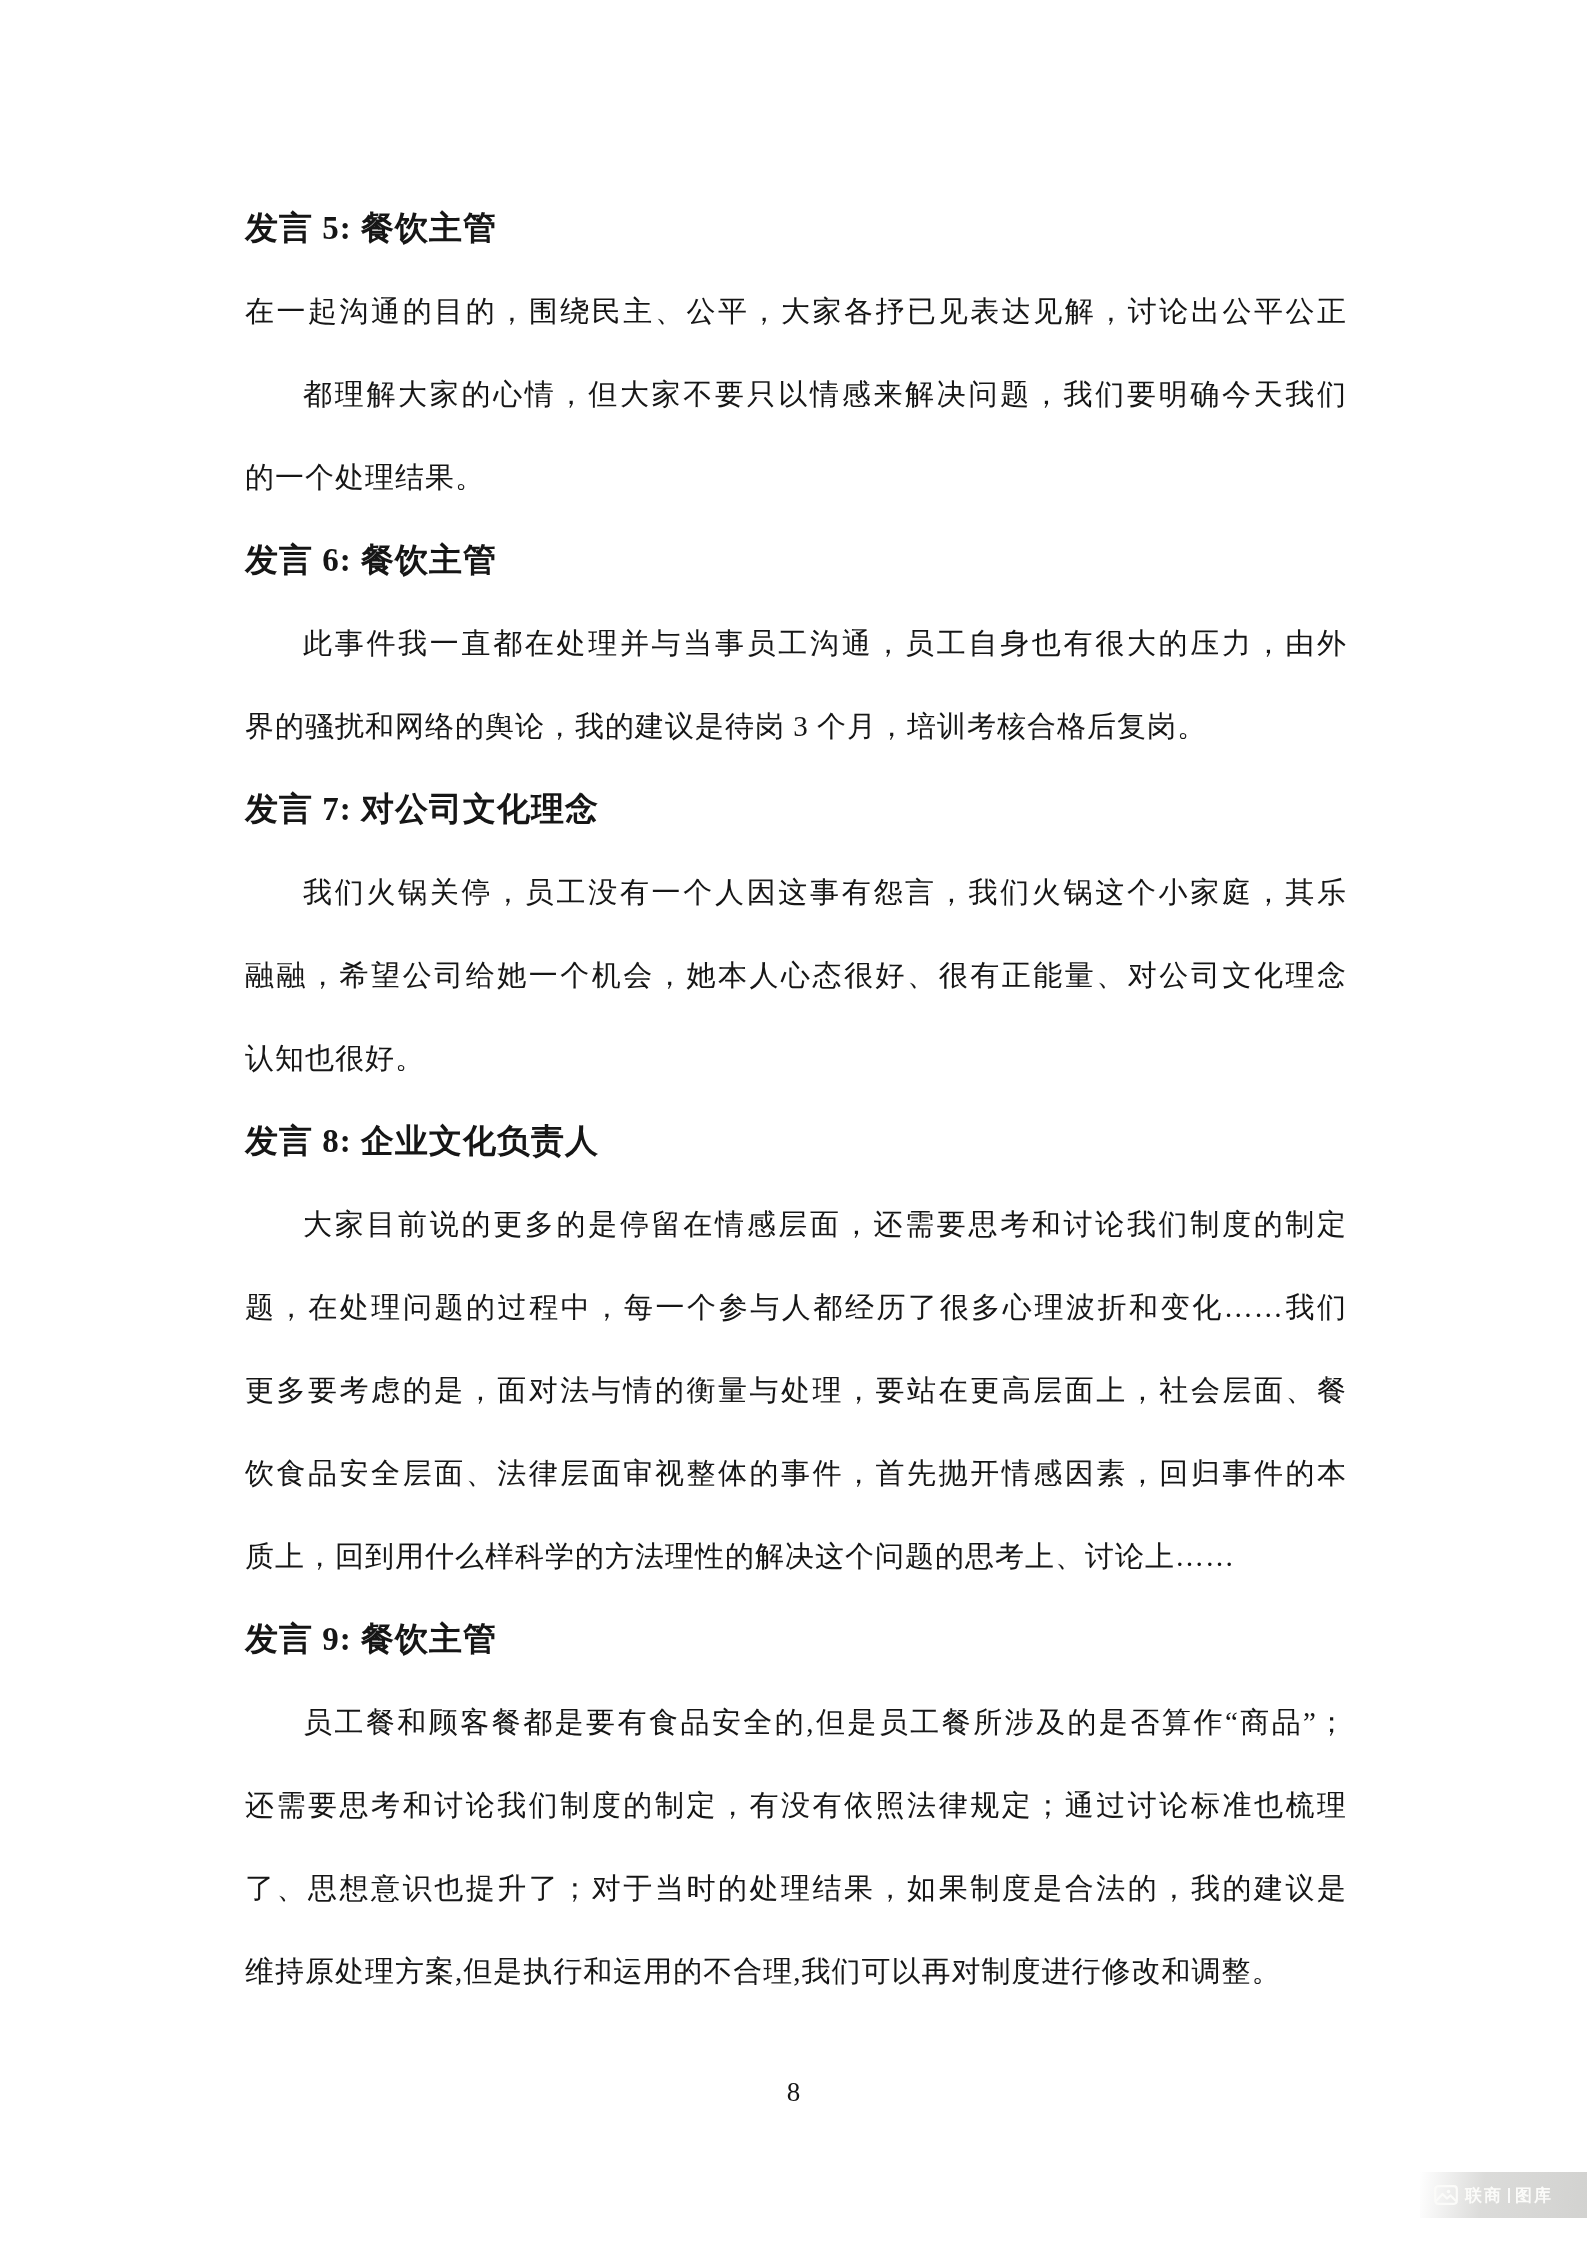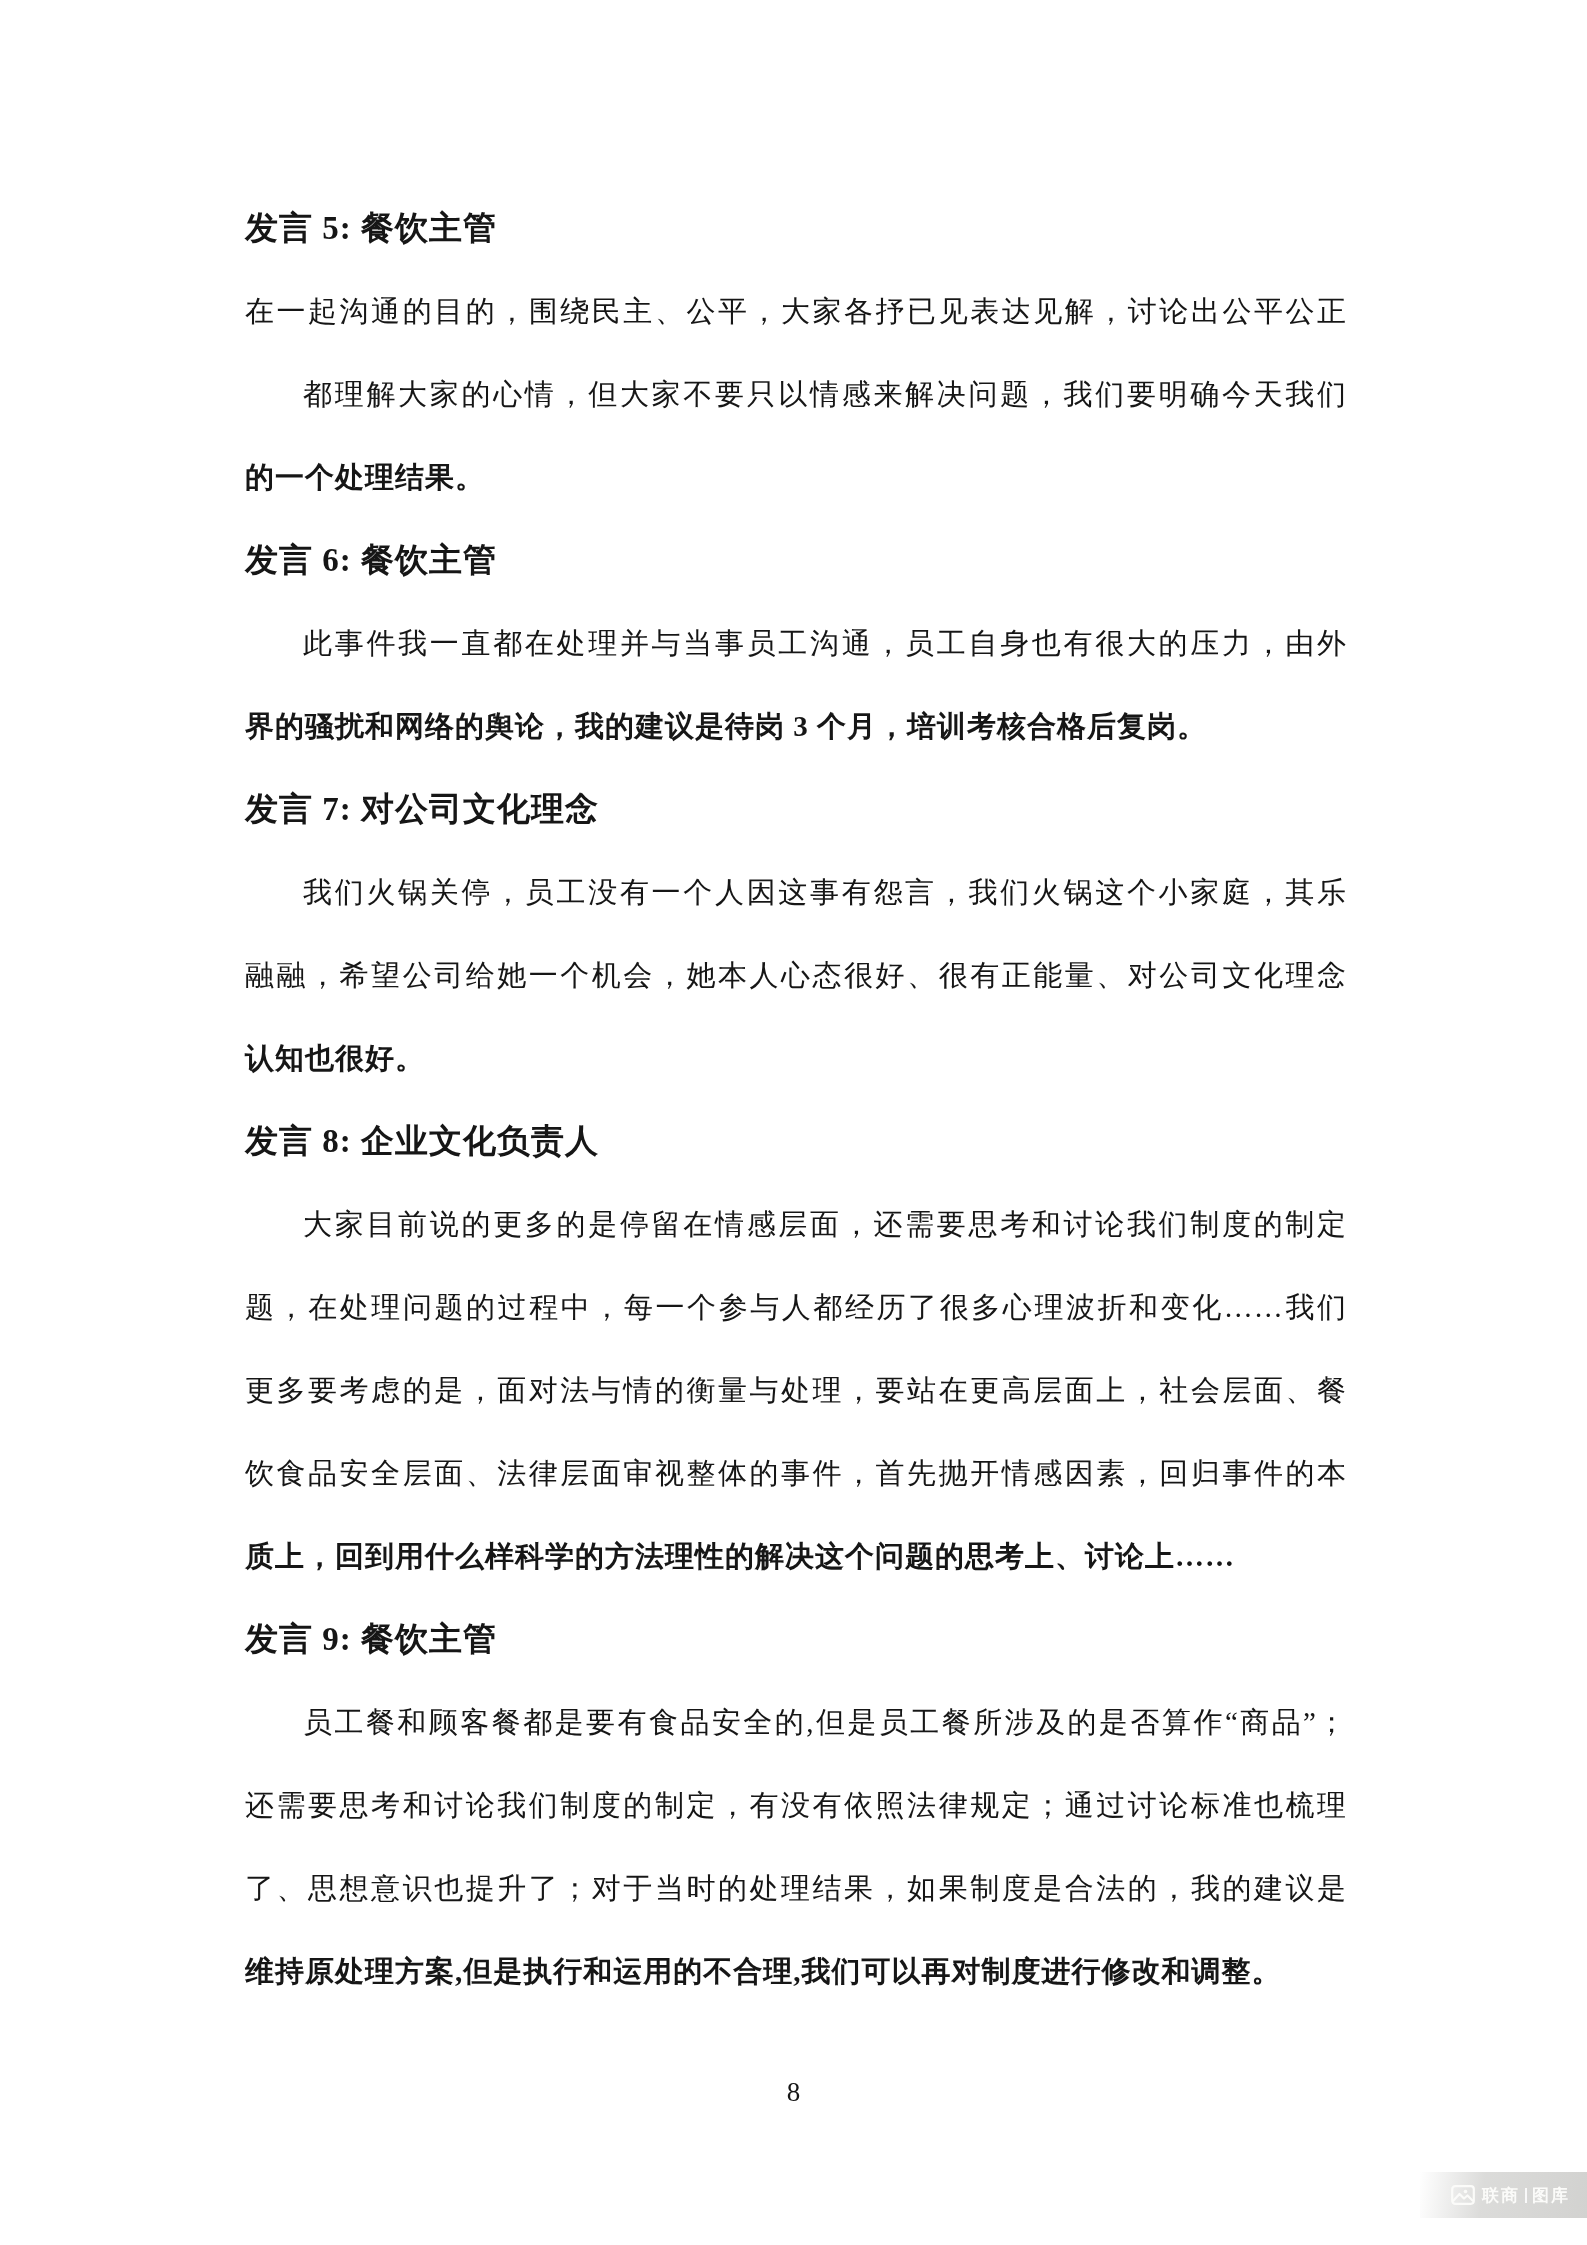--- a/index.html
+++ b/index.html
@@ -28,21 +28,21 @@
   }
   .line{
     height:83px;
     line-height:83px;
     font-size:29px;
     text-align:justify;
     text-align-last:justify;
     letter-spacing:1px;
   }
   .line.indent{ padding-left:58px; }
-  .line.last{ text-align-last:left;font-weight:bold; }
+  .line.last{ text-align-last:left; }
   .page-number{
     position:absolute;
     left:0; right:0;
     top:2072px;
     height:40px;
     line-height:40px;
     text-align:center;
     font-size:27px;
     color:#161616;
   }
@@ -50,21 +50,20 @@
     position:absolute;
     right:0;
     bottom:27px;
     width:167px;
     height:46px;
     display:flex;
     align-items:center;
     padding-left:14px;
     box-sizing:border-box;
     background:linear-gradient(97deg, rgba(213,213,211,0) 0%, rgba(213,213,211,0.85) 38%, #d2d2d0 100%);
-    justify-content:center;
   }
   .watermark .wm-icon{
     width:24px;
     height:20px;
     margin-right:7px;
     flex:0 0 auto;
   }
   .watermark .wm-text{
     font-size:17px;
     font-weight:bold;

